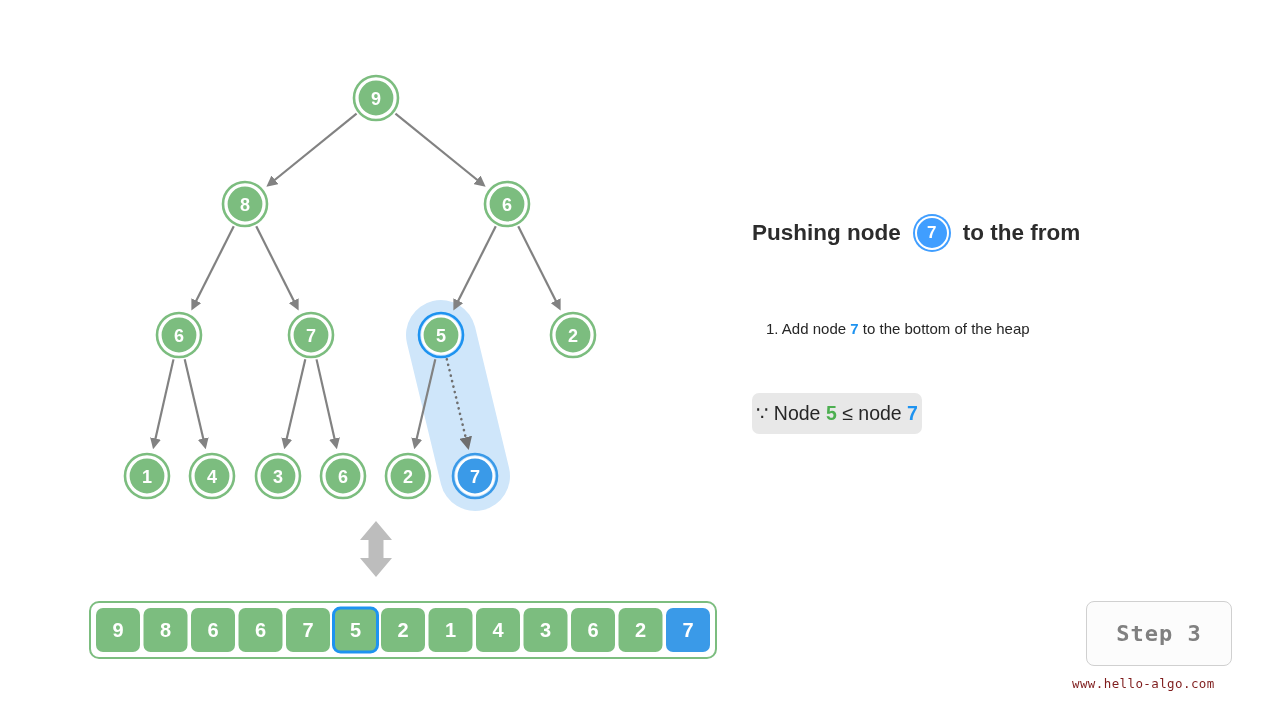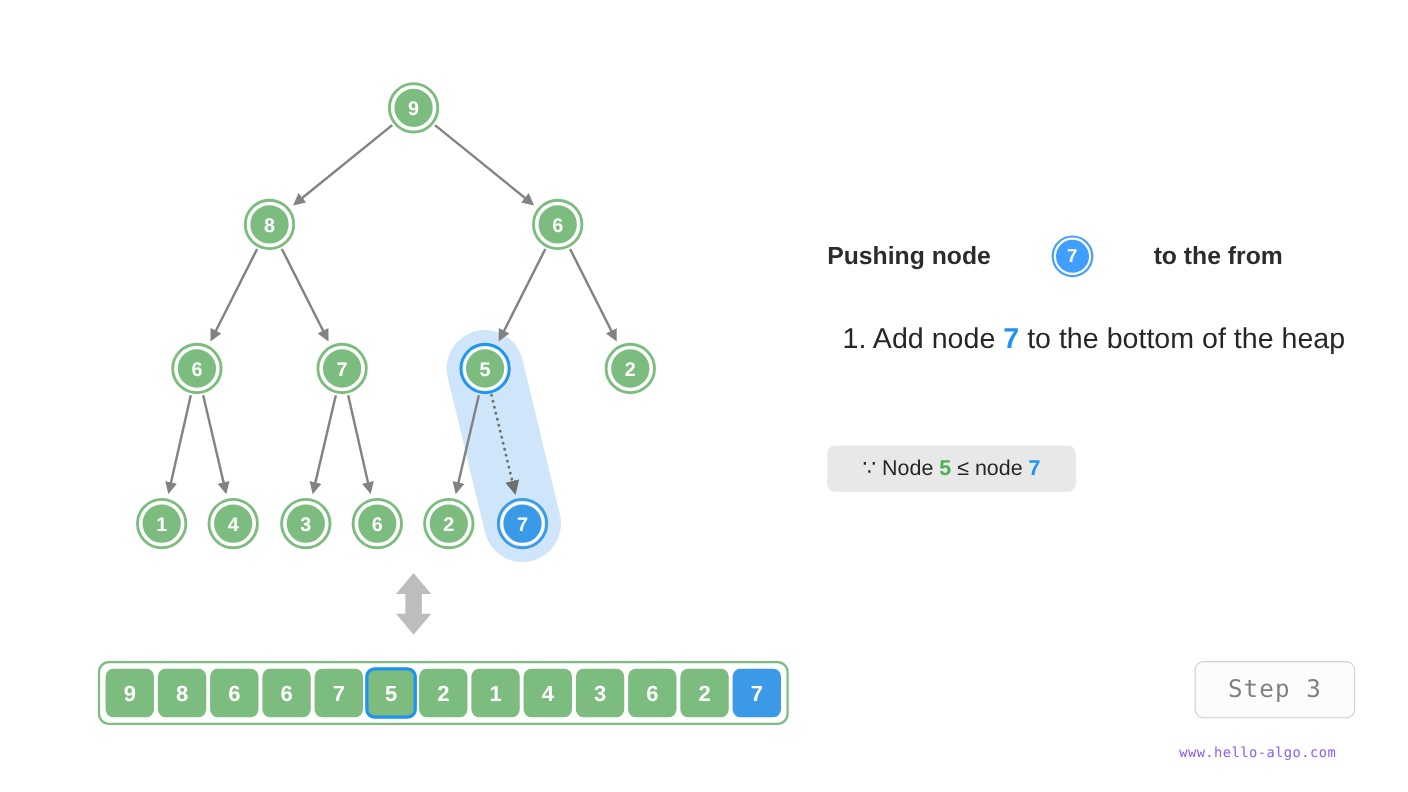--- a/index.html
+++ b/index.html
@@ -38,21 +38,20 @@
     position: absolute;
     left: 0;
     top: 216px;
     font-size: 22.5px;
     font-weight: bold;
     color: #2c2c2c;
     white-space: nowrap;
     line-height: 34px;
     display: flex;
     align-items: center;
-    gap: 43px;
   }
   .title .badge {
     display: inline-block;
     width: 34px;
     height: 34px;
     margin: 0 14px;
     position: relative;
   }
   .badge-circle {
     position: absolute;
@@ -66,72 +65,72 @@
     align-items: center;
     justify-content: center;
     color: #ffffff;
     font-size: 17px;
     font-weight: bold;
   }
 
   .step-line {
     position: absolute;
     left: 14px;
-    font-size: 26px;
+    font-size: 15px;
     color: #262626;
     white-space: nowrap;
     font-weight: normal;
+    margin-top: 28px;
   }
   .step-line.l1 { top: 292px; }
   .step-line.l2 { top: 345px; }
   .step-line .hl-blue { color: #1e93f0; font-weight: bold; }
 
   .reason-box {
     position: absolute;
     left: 0;
     top: 393px;
     background: #e8e8e8;
     border-radius: 7px;
-    padding: 9px 32px;
+    padding: 9px 4px;
     font-size: 19.5px;
     color: #262626;
     white-space: nowrap;
     display: inline-block;
-    margin-top: 12px;
   }
   .reason-box .g { color: #4caf50; font-weight: bold; }
   .reason-box .b { color: #1e93f0; font-weight: bold; }
 
   .step-badge {
     position: absolute;
     left: 334px;
     top: 601px;
     width: 146px;
-    height: 52px;
+    height: 65px;
     border: 1px solid #d0d0d0;
     border-radius: 8px;
     background: #fcfcfc;
     display: flex;
     align-items: center;
     justify-content: center;
     font-family: "DejaVu Sans Mono", monospace;
     font-size: 22px;
-    font-weight: normal;
+    font-weight: bold;
     color: #808080;
     letter-spacing: 1px;
     box-sizing: border-box;
   }
 
   .watermark {
     position: absolute;
     left: 320px;
     top: 676px;
     font-family: "DejaVu Sans Mono", monospace;
     font-size: 12.5px;
-    color: #8b5cf6;
+    color: #7f1d1d;
     letter-spacing: 0.4px;
     white-space: nowrap;
   }
 
   
   svg { display: block; }
 </style>
 </head>
 <body>
 

